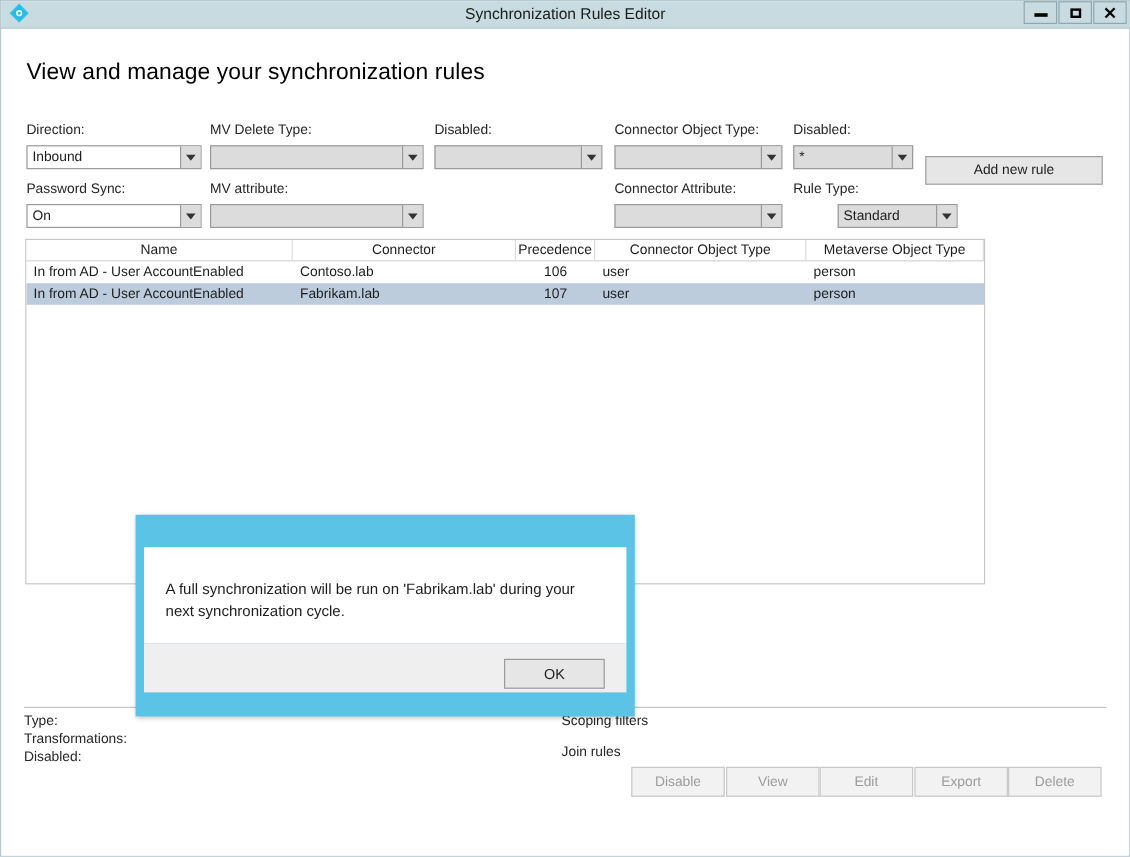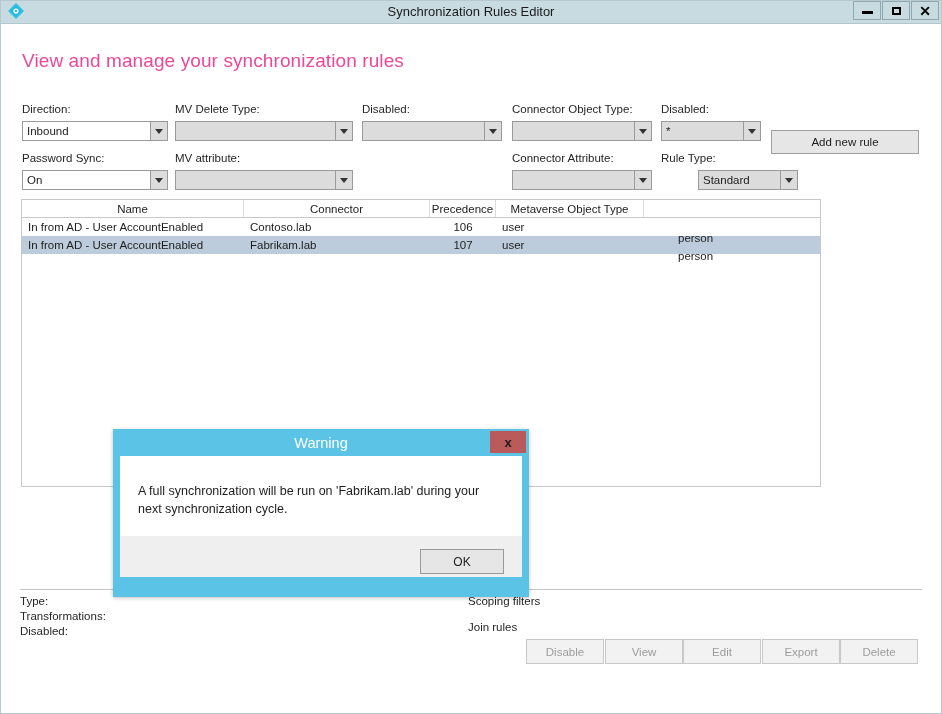--- a/index.html
+++ b/index.html
@@ -100,21 +100,21 @@
     width: 938px;
     height: 689px;
     background: #ffffff;
   }
 
   .page-heading {
     position: absolute;
     left: 20px;
     top: 26px;
     font-size: 19px;
-    color: #ec4899;
+    color: #000000;
     letter-spacing: 0.1px;
     white-space: nowrap;
   }
 
   
   .filters {
     position: absolute;
     left: 0; top: 0;
     width: 938px;
     height: 120px;
@@ -222,21 +222,21 @@
     align-items: center;
     height: 100%;
     padding-left: 6px;
     overflow: hidden;
     white-space: nowrap;
   }
   .td.c-name   { width: 222px; }
   .td.c-conn   { width: 186px; }
   .td.c-prec   { width: 66px; justify-content: center; padding-left: 0; }
   .td.c-cot    { width: 176px; }
-  .td.c-mot    { width: 148px; margin-top: 11px; }
+  .td.c-mot    { width: 148px; }
   .th.c-name   { width: 222px; }
   .th.c-conn   { width: 186px; }
   .th.c-prec   { width: 66px; }
   .th.c-cot    { width: 176px; }
   .th.c-mot    { width: 148px; }
   .th.c-pad    { flex: 1 1 auto; border-right: none; }
 
   
   .detail-sep {
     position: absolute;
@@ -464,20 +464,21 @@
       </div>
 
       <div class="btn" style="left:769px; top:106px; width:148px; height:24px;">Add new rule</div>
     </div>
 
     <div class="grid">
       <div class="grid-header">
         <div class="th c-name">Name</div>
         <div class="th c-conn">Connector</div>
         <div class="th c-prec">Precedence</div>
+        <div class="th c-cot">Connector Object Type</div>
         <div class="th c-mot">Metaverse Object Type</div>
         <div class="th c-pad"></div>
       </div>
 
       <div class="grid-row">
         <div class="td c-name">In from AD - User AccountEnabled</div>
         <div class="td c-conn">Contoso.lab</div>
         <div class="td c-prec">106</div>
         <div class="td c-cot">user</div>
         <div class="td c-mot">person</div>
@@ -507,24 +508,20 @@
 
     <div class="action-bar">
       <div class="btn disabled" style="left:524px;">Disable</div>
       <div class="btn disabled" style="left:603px;">View</div>
       <div class="btn disabled" style="left:681px;">Edit</div>
       <div class="btn disabled" style="left:760px;">Export</div>
       <div class="btn disabled" style="left:838px;">Delete</div>
     </div>
 
     <div class="dialog">
-      <div class="dialog-titlebar">
-        <span class="dialog-title">Warning</span>
-        <div class="dialog-close">x</div>
-      </div>
       <div class="dialog-body">
         <div class="dialog-message">A full synchronization will be run on 'Fabrikam.lab' during your next synchronization cycle.</div>
       </div>
       <div class="dialog-footer">
         <div class="dialog-ok">OK</div>
       </div>
     </div>
 
   </div>
 </div>

